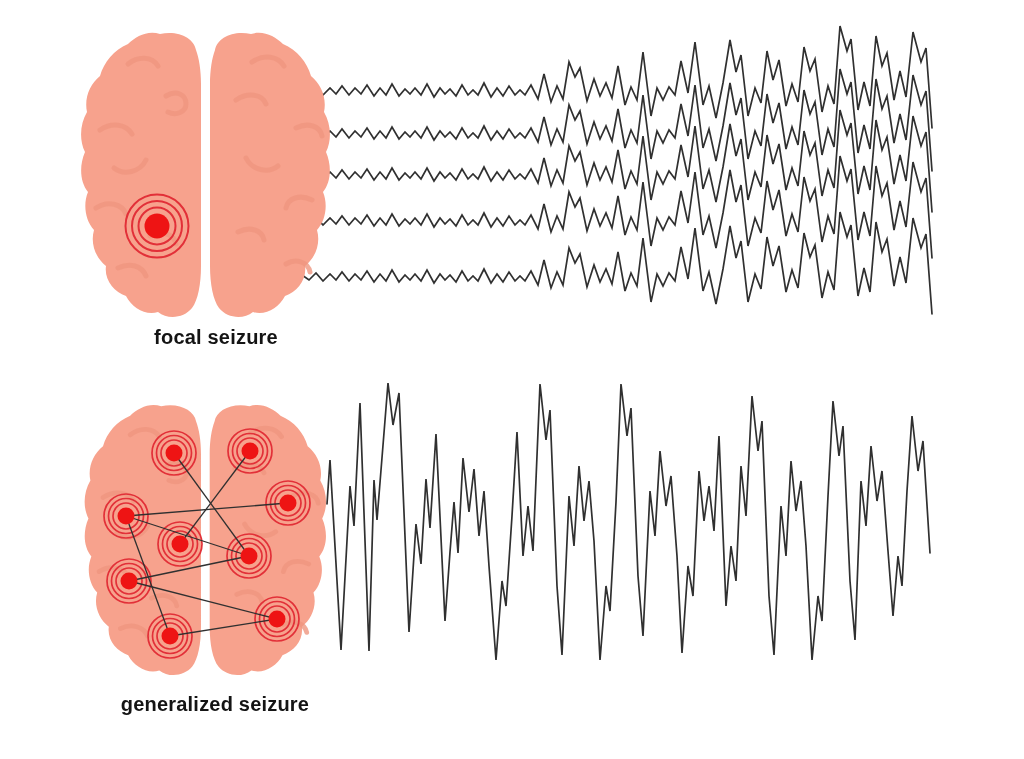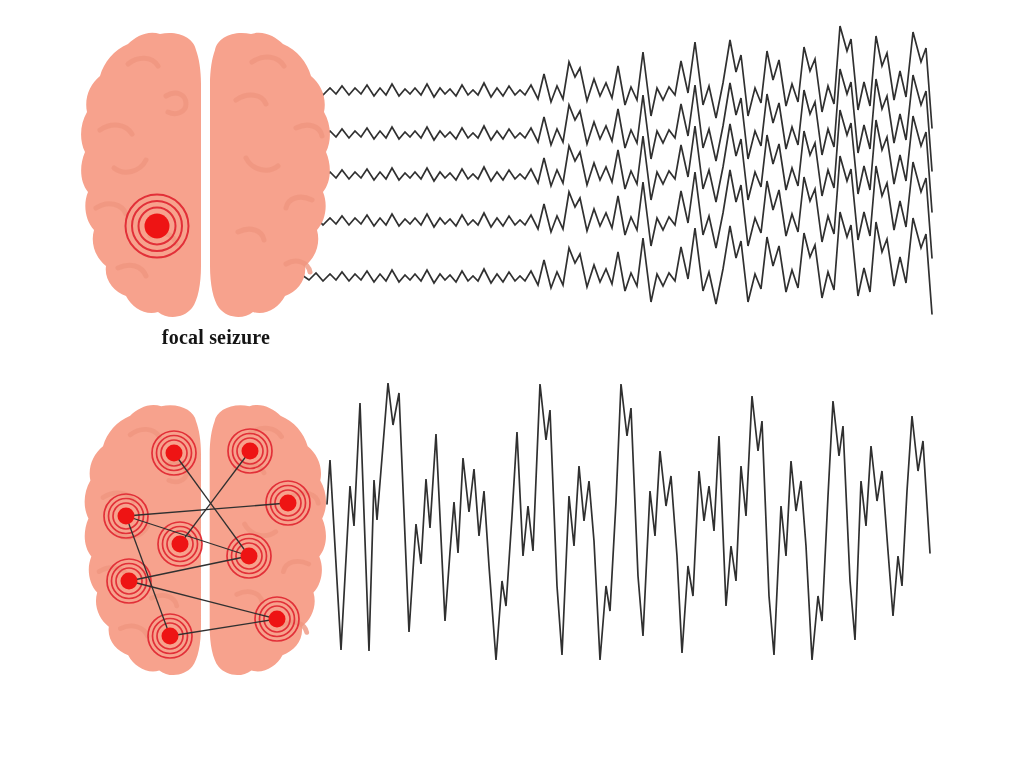--- a/index.html
+++ b/index.html
@@ -1,21 +1,21 @@
 <!DOCTYPE html>
 <html style="--background: #FFFFFF; --brain-fill: #F7A28D; --brain-fold: #EF9680; --seizure-red: #EE1414; --ring-red: #E23038; --wave-stroke: #303030; --network-line: #303030; --label-text: #141414;"><head>
 <meta charset="utf-8">
 <style>
   html,body{margin:0;padding:0;background:#fff;}
   .stage{
     position:relative;
     width:1024px;height:759px;
     background:var(--background,#fff);
     overflow:hidden;
-    font-family:Liberation Serif, serif;
+    font-family:Liberation Sans, sans-serif;
     border-radius:18px;
   }
   svg.diagram{position:absolute;left:0;top:0;}
   .wave{fill:none;stroke:var(--wave-stroke,#303030);stroke-width:1.7;stroke-linejoin:miter;stroke-linecap:round;}
   .hemi{fill:var(--brain-fill,#F7A28D);}
   .fold{fill:none;stroke:var(--brain-fold,#EF9680);stroke-width:5;stroke-linecap:round;opacity:.8;}
   .ring-lg{fill:none;stroke:var(--ring-red,#E23038);stroke-width:2;}
   .ring-sm{fill:none;stroke:var(--ring-red,#E23038);stroke-width:1.7;}
   .dot{fill:var(--seizure-red,#EE1414);}
   .net-line{stroke:var(--network-line,#303030);stroke-width:1.3;}
@@ -149,13 +149,14 @@
         <circle cx="126" cy="516" r="8.5" class="dot"></circle>
         <circle cx="180" cy="544" r="8.5" class="dot"></circle>
         <circle cx="249" cy="556" r="8.5" class="dot"></circle>
         <circle cx="129" cy="581" r="8.5" class="dot"></circle>
         <circle cx="277" cy="619" r="8.5" class="dot"></circle>
         <circle cx="170" cy="636" r="8.5" class="dot"></circle>
       </g>
   </svg>
 
   <div class="label label-focal">focal seizure</div>
+  <div class="label label-generalized">generalized seizure</div>
 </div>
 
 </body></html>

